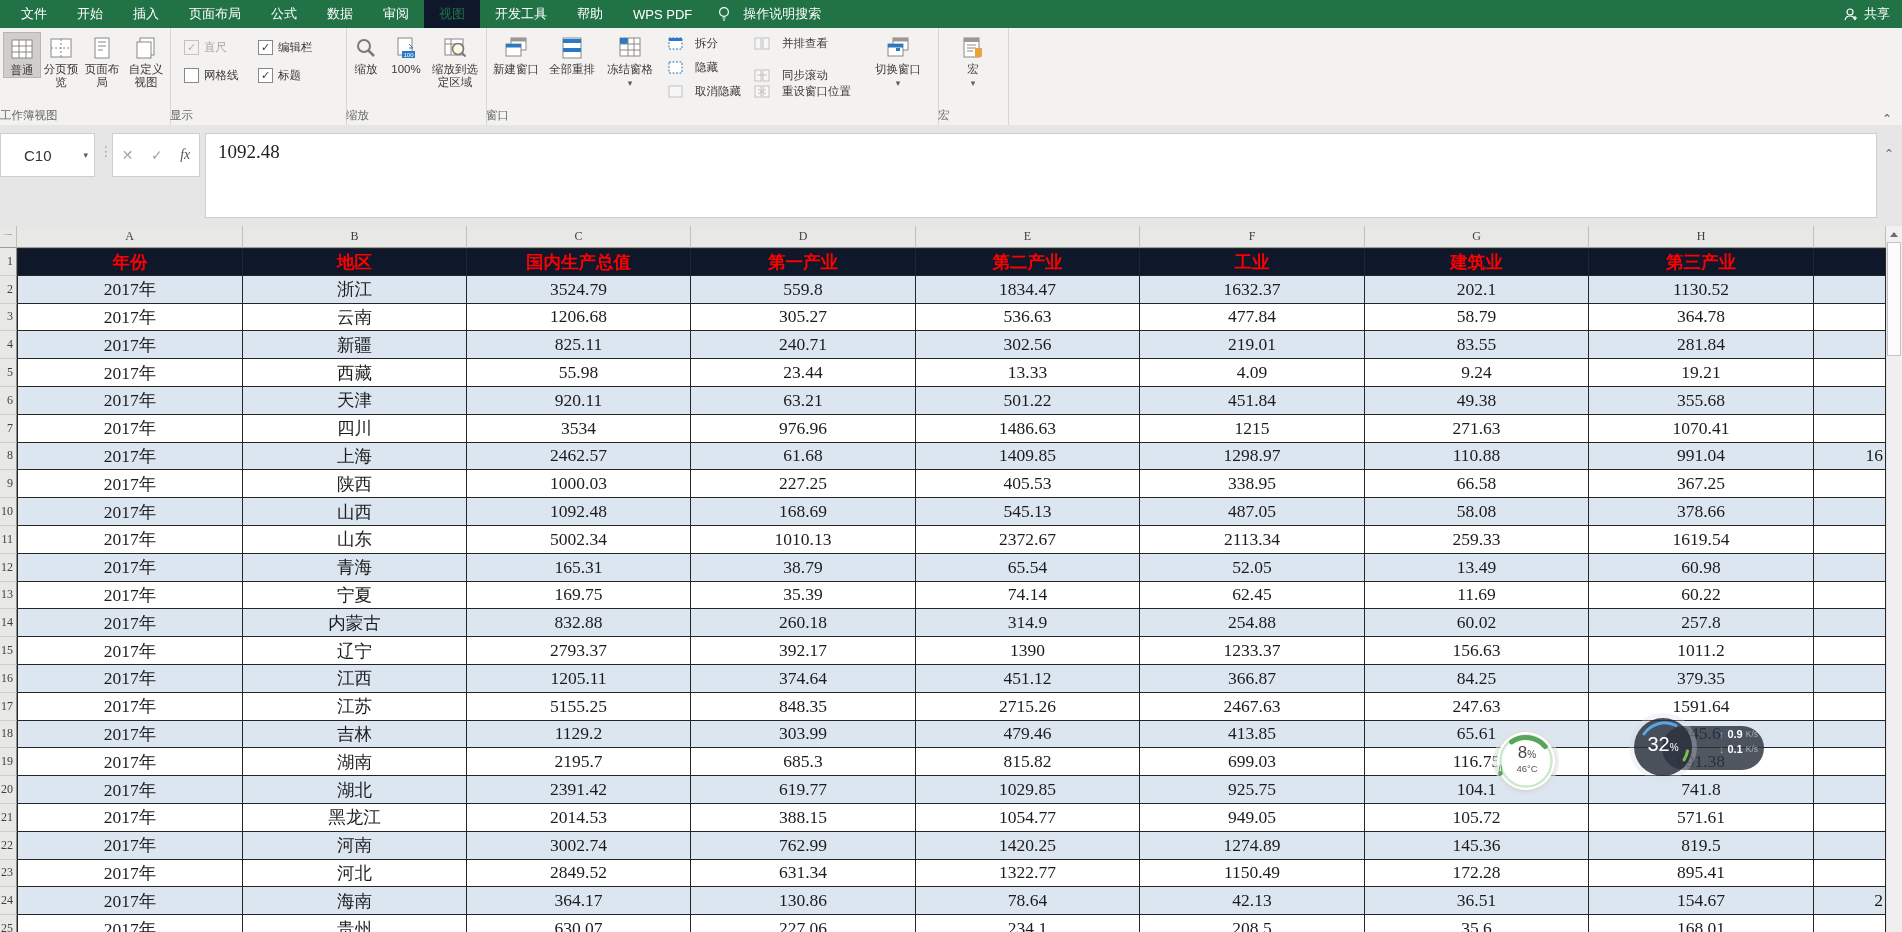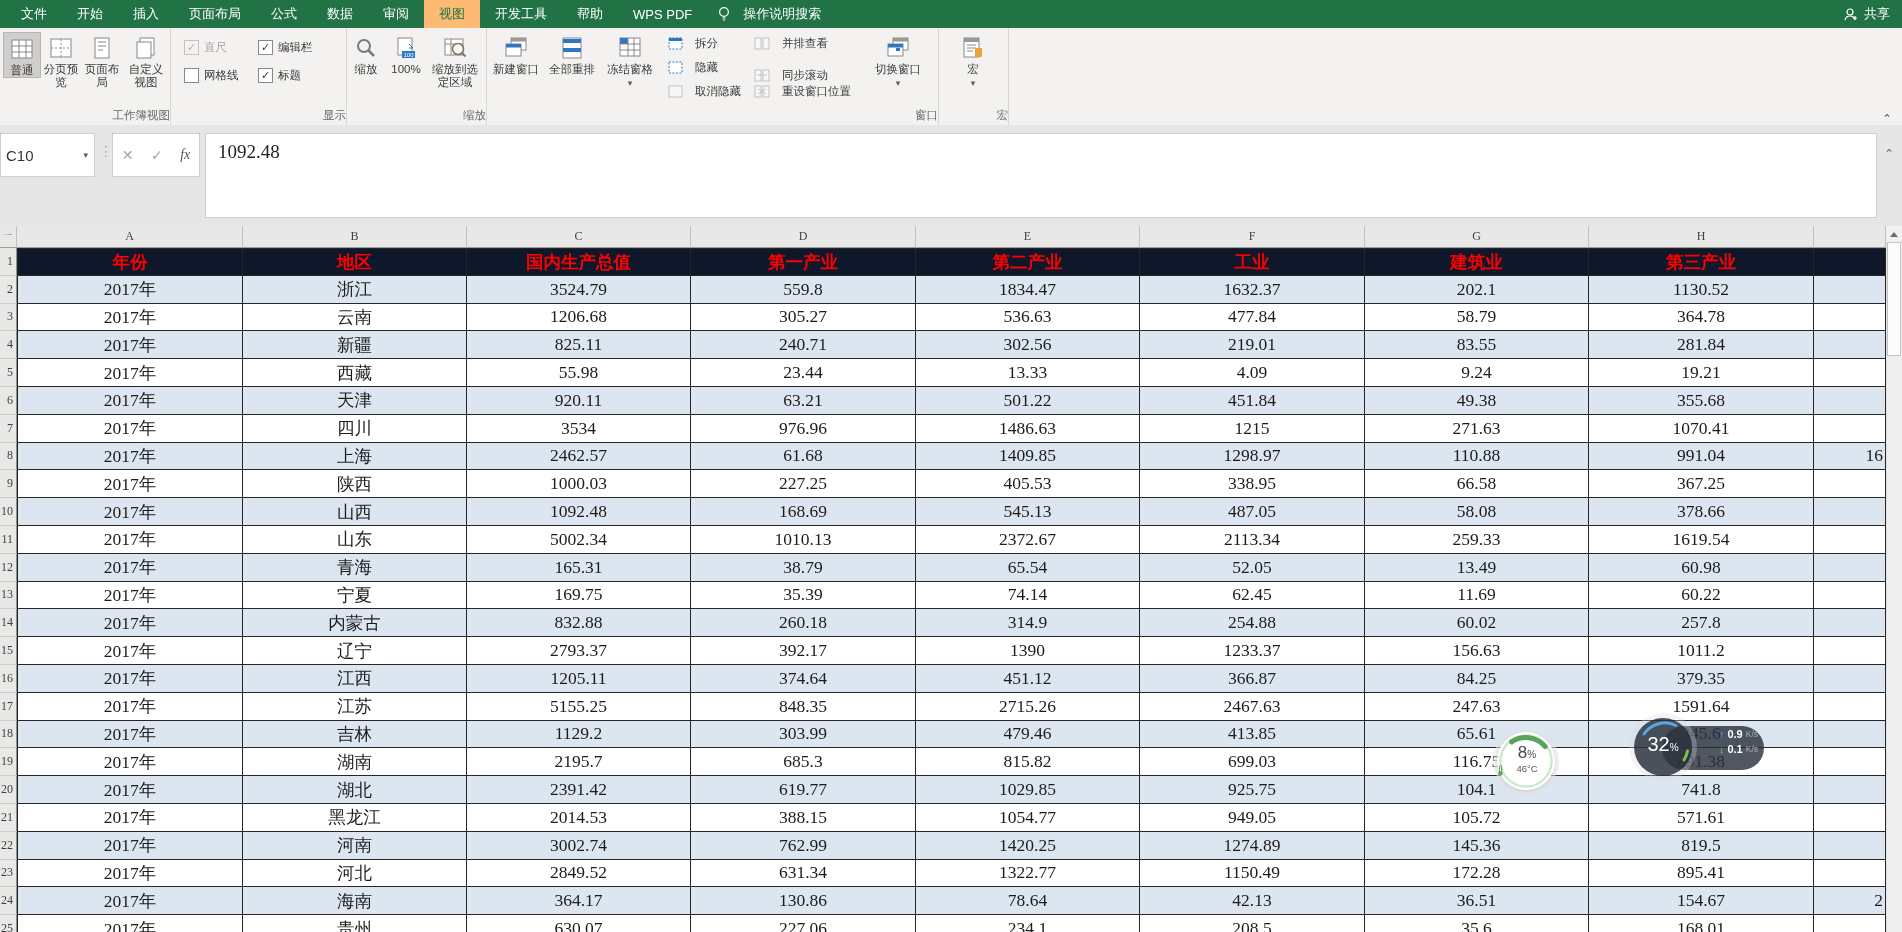--- a/index.html
+++ b/index.html
@@ -4,43 +4,43 @@
 <style>
   html,body{margin:0;padding:0;}
   body{width:1902px;height:932px;position:relative;overflow:hidden;
        font-family:"Liberation Sans","DejaVu Sans",sans-serif;background:#fff;}
   .abs{position:absolute;}
 
   
   .titlebar{left:0;top:0;width:1902px;height:28px;background:#217346;display:flex;align-items:stretch;}
   .tabs{display:flex;align-items:stretch;padding-left:6px;}
   .tab{color:#fff;font-size:13px;padding:9px 15px;display:flex;align-items:center;cursor:default;white-space:nowrap;text-align:center;}
-  .tab.active{background:#fdba74;color:#217346;}
+  .tab.active{background:#0f172a;color:#217346;}
   .assistant{display:flex;align-items:center;color:#fff;font-size:13px;gap:12px;margin-left:10px;}
   .share{position:absolute;right:12px;top:0;height:28px;display:flex;align-items:center;color:#fff;font-size:13px;gap:5px;}
 
   
   .ribbon{left:0;top:28px;width:1902px;height:97px;background:#f3f2f1;border-bottom:1px solid #cfcecd;}
   .grp{position:absolute;top:0;height:97px;border-right:1px solid #d8d6d4;}
-  .grplabel{position:absolute;bottom:2px;left:0;right:0;text-align:right;font-size:11.5px;color:#696967;}
+  .grplabel{position:absolute;bottom:2px;left:0;right:0;text-align:left;font-size:11.5px;color:#696967;}
   .rbtn{position:absolute;top:4px;display:flex;flex-direction:column;align-items:center;gap:3px;padding-top:4px;}
   .rbtn .lbl{font-size:11.5px;line-height:13px;color:#3b3a39;text-align:center;}
   .rbtn.sel{background:#d0cecc;border:1px solid #b8b6b4;}
   .chk-row{position:absolute;display:flex;align-items:center;gap:5px;font-size:11.5px;color:#3b3a39;}
   .cbox{width:13px;height:13px;border:1px solid #8a8886;background:#fff;font-size:11px;line-height:12px;text-align:center;color:#3b3a39;}
   .cbox.dis{border-color:#c4c2c0;color:#b4b2b0;background:#f3f2f1;}
   .dis-txt{color:#a5a3a1;}
   .sbtn{position:absolute;display:flex;align-items:center;gap:12px;font-size:11.5px;color:#3b3a39;white-space:nowrap;}
   .darr{font-size:9px;color:#605e5c;line-height:8px;}
   .chev{color:#605e5c;font-size:12px;}
 
   
   .fbar{left:0;top:125px;width:1902px;height:101px;background:#e6e6e6;}
   .namebox{position:absolute;left:0;top:8px;width:95px;height:44px;background:#fff;border:1px solid #d0cecd;
-           display:flex;align-items:center;font-size:15px;color:#333;padding-left:5px;box-sizing:border-box;}
+           display:flex;align-items:center;font-size:15px;color:#333;padding-left:23px;box-sizing:border-box;}
   .namebox .darr{margin-left:auto;margin-right:6px;}
   .dots{position:absolute;left:99px;top:18px;color:#adabab;font-size:14px;letter-spacing:0;}
   .fxbox{position:absolute;left:112px;top:8px;width:88px;height:44px;background:#fff;border:1px solid #d0cecd;
          display:flex;align-items:center;justify-content:space-around;box-sizing:border-box;}
   .fxbox span{color:#a6a4a2;font-size:14px;}
   .fxbox .fx{font-family:"Liberation Serif",serif;font-style:italic;color:#555;}
   .finput{position:absolute;left:205px;top:8px;width:1672px;height:85px;background:#fff;border:1px solid #d0cecd;
           box-sizing:border-box;font-family:"Liberation Serif","DejaVu Serif",serif;font-size:19px;color:#222;
           padding:7px 0 0 12px;}
   .fchev{position:absolute;right:8px;top:22px;color:#6a6a6a;font-size:12px;}

